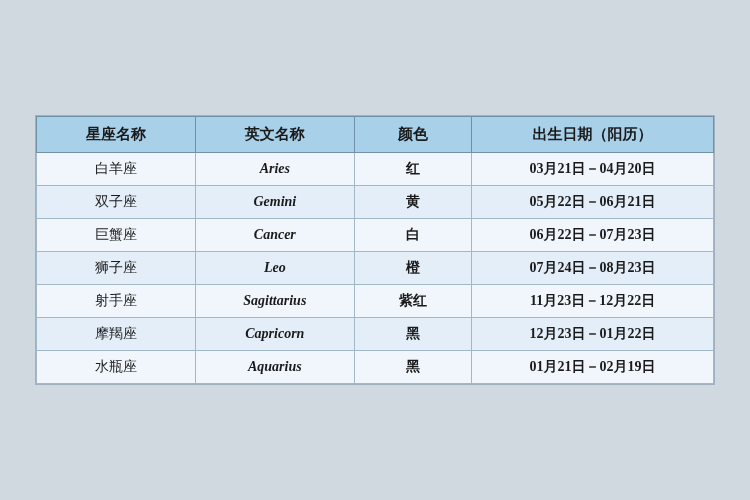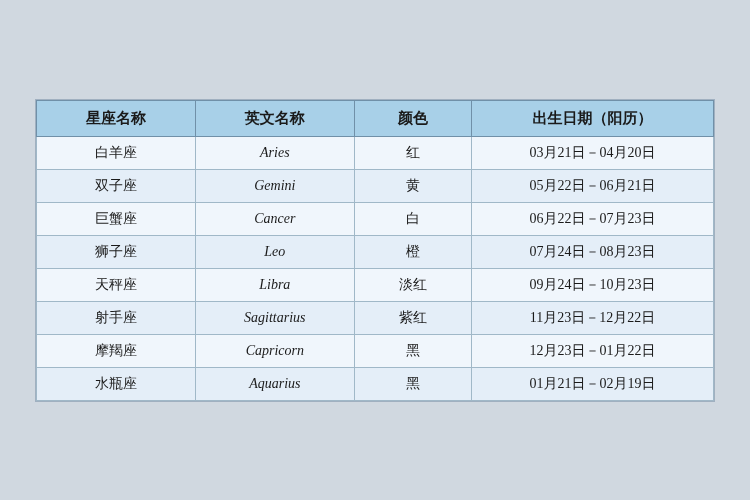--- a/index.html
+++ b/index.html
@@ -49,20 +49,21 @@
     tbody tr:nth-child(even) {
       background-color: #e4eef8;
     }
 
     tbody td {
       border: 1px solid #a0b8c8;
       padding: 7px 12px;
       text-align: center;
       font-size: 14px;
       color: #1a1a1a;
+      font-weight: bold;
     }
 
     tbody td:first-child {
       font-weight: normal;
     }
 
     tbody td:nth-child(2) {
       font-style: italic;
     }
   </style>
@@ -98,26 +99,20 @@
           <td>白</td>
           <td>06月22日－07月23日</td>
         </tr>
         <tr>
           <td>狮子座</td>
           <td>Leo</td>
           <td>橙</td>
           <td>07月24日－08月23日</td>
         </tr>
         <tr>
-          <td>天秤座</td>
-          <td>Libra</td>
-          <td>淡红</td>
-          <td>09月24日－10月23日</td>
-        </tr>
-        <tr>
           <td>射手座</td>
           <td>Sagittarius</td>
           <td>紫红</td>
           <td>11月23日－12月22日</td>
         </tr>
         <tr>
           <td>摩羯座</td>
           <td>Capricorn</td>
           <td>黑</td>
           <td>12月23日－01月22日</td>

